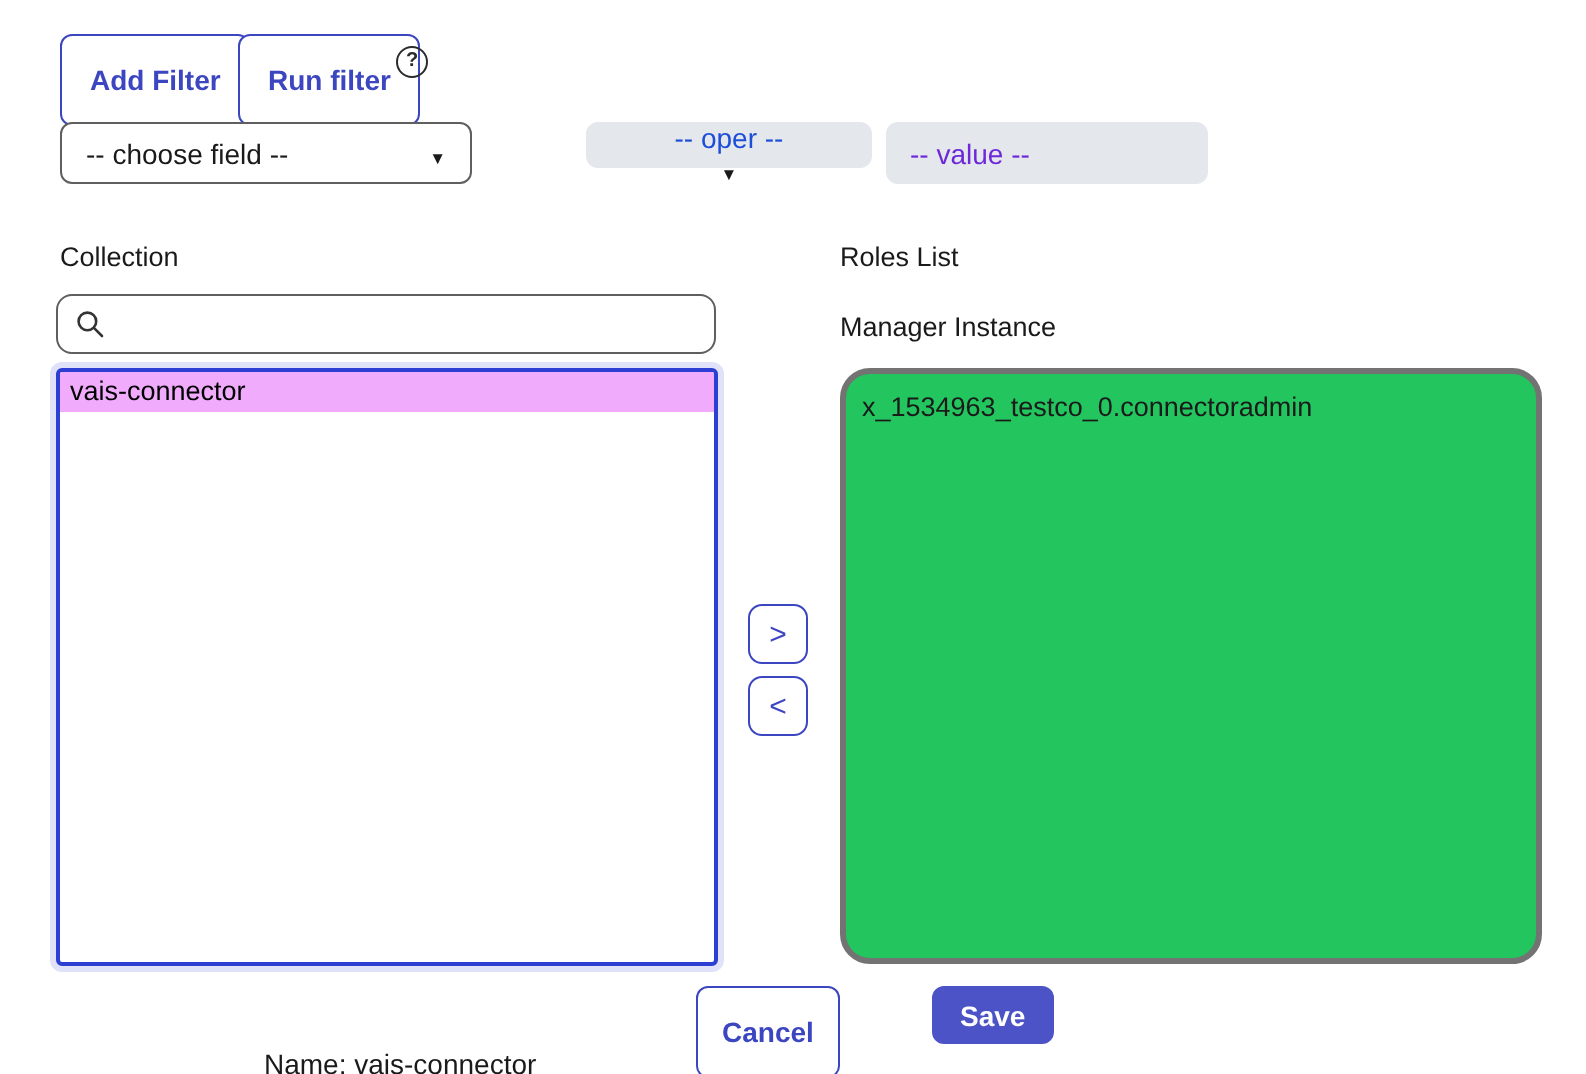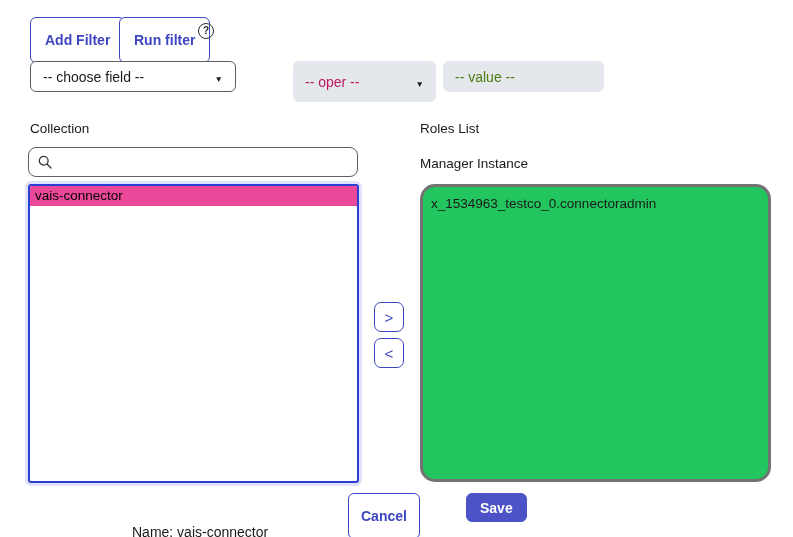--- a/index.html
+++ b/index.html
@@ -39,31 +39,31 @@
   
   .select-white {
     display: flex; align-items: center; justify-content: space-between;
     height: 31px; padding: 0 12px;
     background: #ffffff;
     border: 1px solid #5f5f5f; border-radius: 6px;
     font-size: 14px; color: #1a1a1a; cursor: pointer;
   }
   .select-gray {
     display: flex; align-items: center; justify-content: space-between;
-    height: 41px; padding: 0 12px;
+    height: 23px; padding: 0 12px;
     background: #e4e7eb;
     border: none; border-radius: 6px;
-    font-size: 14px; color: #be185d; cursor: pointer;
+    font-size: 14px; color: #1d4ed8; cursor: pointer; flex-direction: column;
   }
   .caret::after { content: "▼"; font-size: 8.5px; color: #1a1a1a; }
   .field-gray {
     display: flex; align-items: center;
     height: 31px; padding: 0 12px;
     background: #e4e7eb; border-radius: 6px;
-    font-size: 14px; color: #4d7c0f;
+    font-size: 14px; color: #6d28d9;
   }
 
   
   .lbl { font-size: 13.5px; color: #1a1a1a; }
 
   
   .search-box {
     display: flex; align-items: center;
     height: 30px; padding: 0 9px;
     background: #ffffff;
@@ -86,21 +86,21 @@
     background: #22c55e;
     border: 3px solid #737373; border-radius: 15px;
     overflow: hidden;
   }
   .list-item {
     font-size: 13.5px; color: #000000;
     height: 20px; line-height: 20px;
     padding-left: 5px; cursor: default;
     white-space: nowrap;
   }
-  .list-item.selected { background: #ec4899; }
+  .list-item.selected { background: #f0abfc; }
   .list-item-r {
     font-size: 13.5px; color: #1a1a1a;
     padding: 9px 0 0 8px; cursor: default;
     white-space: nowrap;
   }
 
   
   .xfer-btn {
     display: flex; align-items: center; justify-content: center;
     width: 30px; height: 30px;

